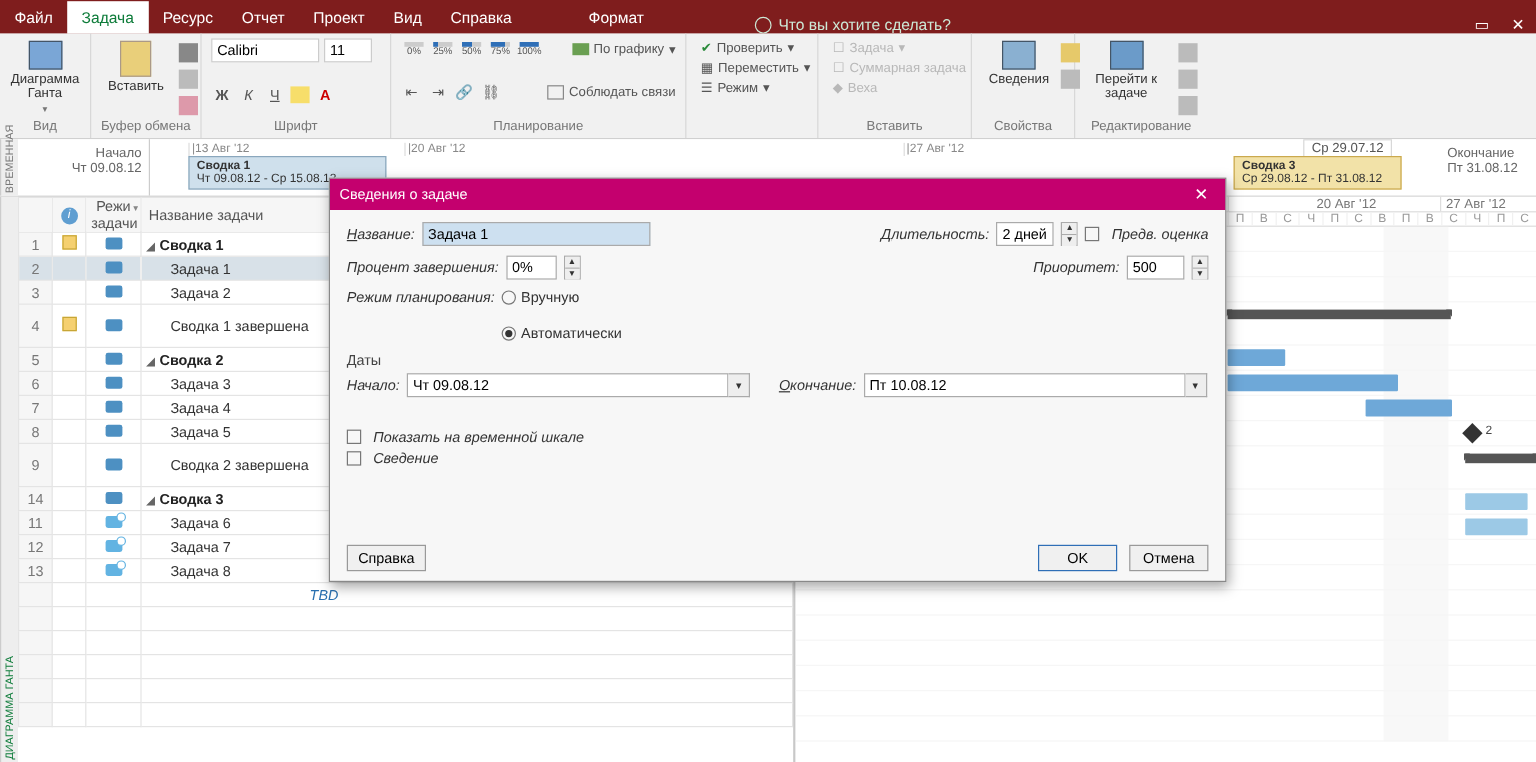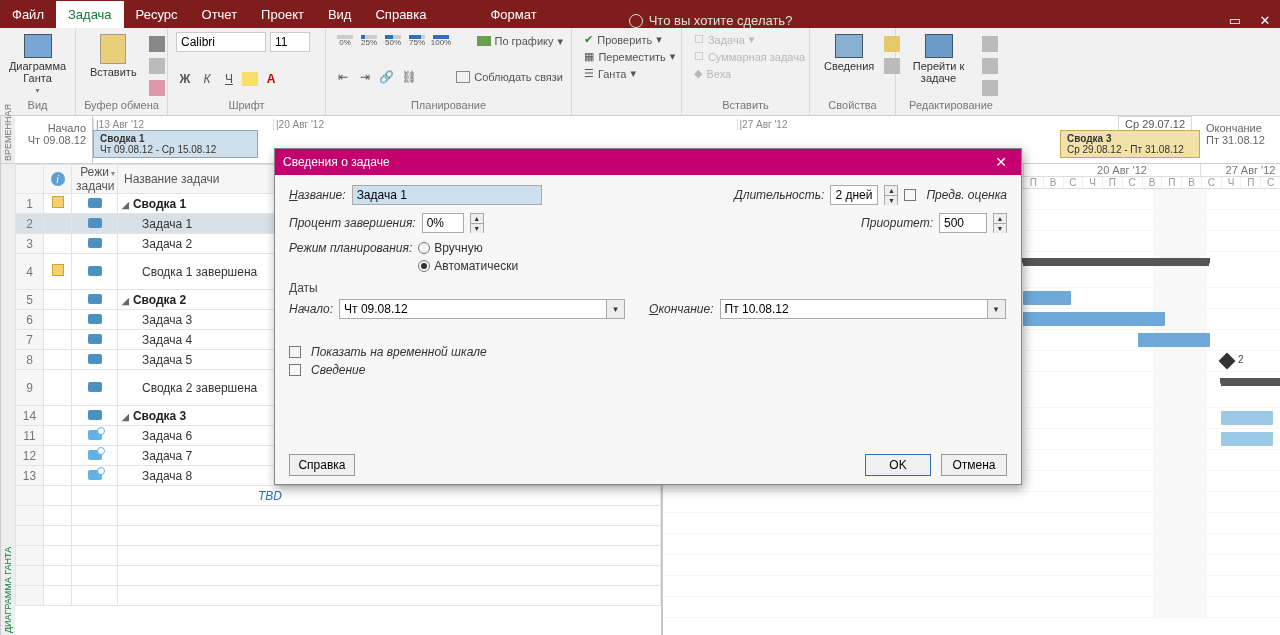--- a/index.html
+++ b/index.html
@@ -27,21 +27,21 @@
 .font-size-combo { width: 40px; height: 20px; border: 1px solid #ccc; font-size: 12px; padding: 0 4px; background: #fff; }
 .fmt-btn { width: 18px; height: 18px; display: inline-flex; align-items: center; justify-content: center; font-size: 12px; color: #555; cursor: pointer; }
 .ribbon .pct-btn { width: 22px; height: 18px; display: flex; flex-direction: column; align-items: center; justify-content: center; font-size: 8px; line-height: 8px; color: #555; }
 .ribbon .pct-btn .bar { width: 16px; height: 4px; background: linear-gradient(to right,#2f6fb7 var(--p,50%),#ccc var(--p,50%)); }
 .ribbon-check { display: flex; align-items: center; gap: 4px; font-size: 11px; color: #555; }
 .ribbon-highlight { background: #e8e3c7; }
 .ribbon-menuitem { display: flex; align-items: center; gap: 4px; font-size: 11px; color: #555; padding: 1px 4px; cursor: pointer; white-space: nowrap; }
 .ribbon-menuitem.dim { color: #b8b8b8; }
 
 
-.timeline-wrap { display: flex; height: 48px; border-bottom: 1px solid #d0d0d0; background: #fff; position: relative; }
+.timeline-wrap { display: flex; height: 48px; border-bottom: 1px solid #d0d0d0; background: #fff; position: relative; gap: 32px; }
 .side-label { writing-mode: vertical-rl; transform: rotate(180deg); font-size: 9px; color: #777; padding: 2px; background: #eee; border-right: 1px solid #ccc; }
 .tl-meta { width: 78px; border-right: 1px solid #ccc; font-size: 11px; color: #666; text-align: right; padding: 6px 6px 0 0; }
 .tl-body { flex: 1; position: relative; }
 .tl-dates { display: flex; font-size: 10px; color: #888; height: 14px; align-items: flex-end; }
 .tl-dates span { flex: 1; border-left: 1px solid #ddd; padding-left: 2px; }
 .tl-bars { display: flex; height: 30px; position: relative; }
 .tl-bar { height: 28px; border: 1px solid #8aa7bd; background: #cfe0ec; font-size: 10px; padding: 2px 6px; overflow: hidden; }
 .tl-bar.b1 { width: 165px; margin-left: 0; }
 .tl-bar.b3yellow { background: #f2e2a8; border-color: #caa94e; }
 .tl-end { width: 80px; text-align: left; padding: 6px 0 0 6px; font-size: 11px; color: #666; }
@@ -93,21 +93,21 @@
 .modal-tab { padding: 3px 10px; font-size: 12px; border: 1px solid #ccc; border-bottom: none; background: #f5f5f5; color: #444; cursor: pointer; border-radius: 2px 2px 0 0; }
 .modal-tab.active { background: #f7f7f7; position: relative; top: 1px; color: #000; }
 .modal-body { padding: 10px 14px; font-size: 12px; color: #333; }
 .form-row { display: flex; align-items: center; gap: 6px; margin-bottom: 8px; }
 .form-row label { white-space: nowrap; font-style: italic; }
 .txt { border: 1px solid #aaa; height: 20px; padding: 0 4px; font-size: 12px; background: #fff; }
 .txt.sel { background: #cde0f0; }
 .spin { display: flex; flex-direction: column; border: 1px solid #aaa; height: 20px; width: 14px; }
 .spin span { flex: 1; font-size: 7px; text-align: center; line-height: 9px; cursor: pointer; background: #eee; }
 .spin span:first-child { border-bottom: 1px solid #aaa; }
-.radio-col { display: flex; flex-direction: column; gap: 4px; }
+.radio-col { display: flex; flex-direction: column; gap: 16px; }
 .radio-opt { display: flex; align-items: center; gap: 4px; }
 .radio { width: 12px; height: 12px; border: 1px solid #777; border-radius: 50%; display: inline-flex; align-items: center; justify-content: center; }
 .radio.on::after { content: ""; width: 6px; height: 6px; background: #333; border-radius: 50%; }
 .check { width: 12px; height: 12px; border: 1px solid #777; display: inline-block; margin-right: 4px; }
 .fieldset-label { color: #444; margin: 6px 0 4px 0; }
 .combo { display: flex; }
 .combo input { border: 1px solid #aaa; height: 20px; padding: 0 4px; font-size: 12px; }
 .combo .caret { width: 18px; border: 1px solid #aaa; border-left: none; background: #eee; display: flex; align-items: center; justify-content: center; font-size: 9px; cursor: pointer; }
 .modal-footer { position: absolute; left: 0; right: 0; bottom: 8px; display: flex; align-items: center; padding: 0 14px; }
 .btn { min-width: 66px; height: 22px; border: 1px solid #999; background: #f0f0f0; font-size: 12px; cursor: pointer; }
@@ -209,21 +209,21 @@
           <span style="width:14px;height:12px;border:1px solid #888;display:inline-block"></span>
           <span>Соблюдать связи</span>
         </div>
     </div>
     <div class="gtitle">Планирование</div>
   </div>
   <div class="ribbon-group" style="width:110px">
     <div style="display:flex;flex-direction:column;gap:2px">
       <div class="ribbon-menuitem"><span style="color:#2a8a3a">✔</span><span>Проверить</span> ▾</div>
       <div class="ribbon-menuitem"><span>▦</span><span>Переместить</span> ▾</div>
-      <div class="ribbon-menuitem"><span>☰</span><span>Ганта</span> ▾</div>
+      <div class="ribbon-menuitem"><span>☰</span><span>Режим</span> ▾</div>
     </div>
     <div class="gtitle">&nbsp;</div>
   </div>
   <div class="ribbon-group" style="width:128px">
     <div style="display:flex;flex-direction:column;gap:2px">
       <div class="ribbon-menuitem dim"><span>☐</span><span>Задача</span> ▾</div>
       <div class="ribbon-menuitem dim">
           <span>☐</span>
           <span>Суммарная задача</span>
         </div>
@@ -425,21 +425,21 @@
             <td></td>
             <td></td>
           </tr>
         </tbody>
     </table>
   </div>
   <div class="ganttchart">
     <div class="gantt-header">
       <div class="week" style="flex:0 0 360px"></div>
       <div class="week">20 Авг '12</div>
-      <div class="week" style="flex:0 0 80px;text-align:center;padding-left:20px">27 Авг '12</div>
+      <div class="week" style="flex:0 0 80px;text-align:left;padding-left:4px">27 Авг '12</div>
     </div>
     <div class="gantt-days">
       <div class="d" style="flex:0 0 360px"></div>
       <div class="d">П</div>
         <div class="d">В</div>
         <div class="d">С</div>
         <div class="d">Ч</div>
         <div class="d">П</div>
         <div class="d">С</div>
         <div class="d">В</div>

